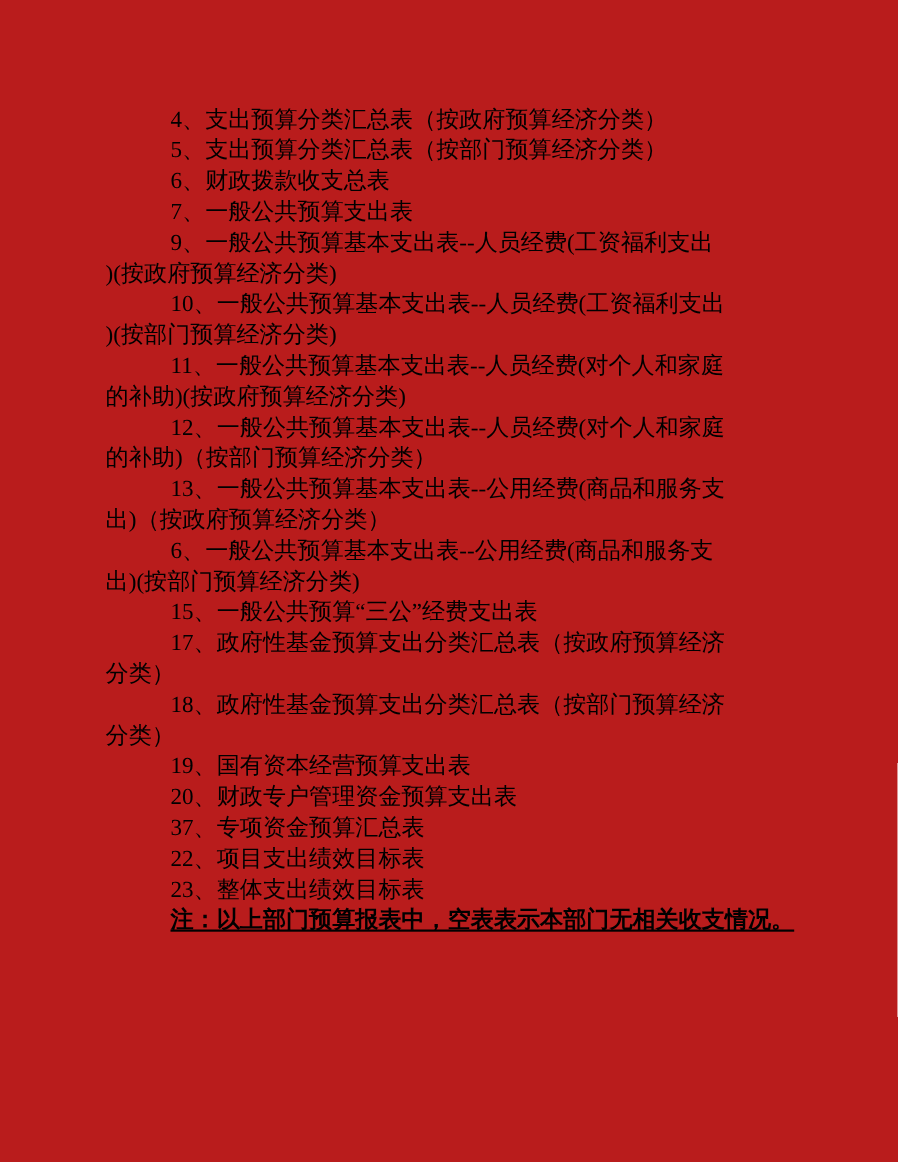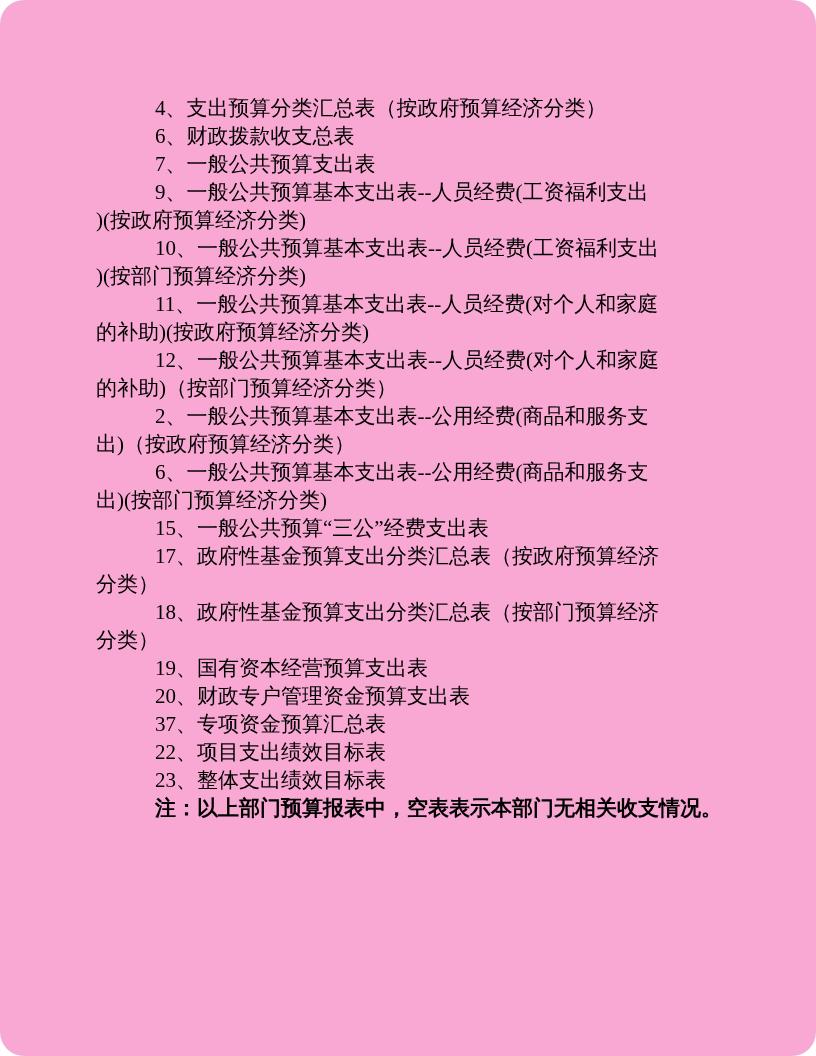--- a/index.html
+++ b/index.html
@@ -4,63 +4,64 @@
 <style>
   html, body {
     margin: 0;
     padding: 0;
     background: #ffffff;
   }
   .page {
     position: relative;
     width: 816px;
     height: 1056px;
-    background: #f9a8d4;
+    background: #b91c1c;
     color: #000000;
     font-family: "Liberation Serif", "DejaVu Serif", serif;
     overflow: hidden;
-    border-radius: 24px;
   }
   .content {
     position: absolute;
     left: 96px;
     top: 94px;
     width: 625px;
   }
   .para {
     margin: 0;
     padding: 0;
     font-size: 21px;
     line-height: 28px;
     text-indent: 59px;       
     white-space: pre;        
     font-weight: normal;
     color: #000000;
   }
   .note {
     font-weight: bold;
+    text-decoration: underline;
   }
 </style>
 </head>
 <body>
 
 <div class="page">
   <div class="content">
     <p class="para">4、支出预算分类汇总表（按政府预算经济分类）</p>
+    <p class="para">5、支出预算分类汇总表（按部门预算经济分类）</p>
     <p class="para">6、财政拨款收支总表</p>
     <p class="para">7、一般公共预算支出表</p>
     <p class="para">9、一般公共预算基本支出表--人员经费(工资福利支出
 )(按政府预算经济分类)</p>
     <p class="para">10、一般公共预算基本支出表--人员经费(工资福利支出
 )(按部门预算经济分类)</p>
     <p class="para">11、一般公共预算基本支出表--人员经费(对个人和家庭
 的补助)(按政府预算经济分类)</p>
     <p class="para">12、一般公共预算基本支出表--人员经费(对个人和家庭
 的补助)（按部门预算经济分类）</p>
-    <p class="para">2、一般公共预算基本支出表--公用经费(商品和服务支
+    <p class="para">13、一般公共预算基本支出表--公用经费(商品和服务支
 出)（按政府预算经济分类）</p>
     <p class="para">6、一般公共预算基本支出表--公用经费(商品和服务支
 出)(按部门预算经济分类)</p>
     <p class="para">15、一般公共预算“三公”经费支出表</p>
     <p class="para">17、政府性基金预算支出分类汇总表（按政府预算经济
 分类）</p>
     <p class="para">18、政府性基金预算支出分类汇总表（按部门预算经济
 分类）</p>
     <p class="para">19、国有资本经营预算支出表</p>
     <p class="para">20、财政专户管理资金预算支出表</p>

